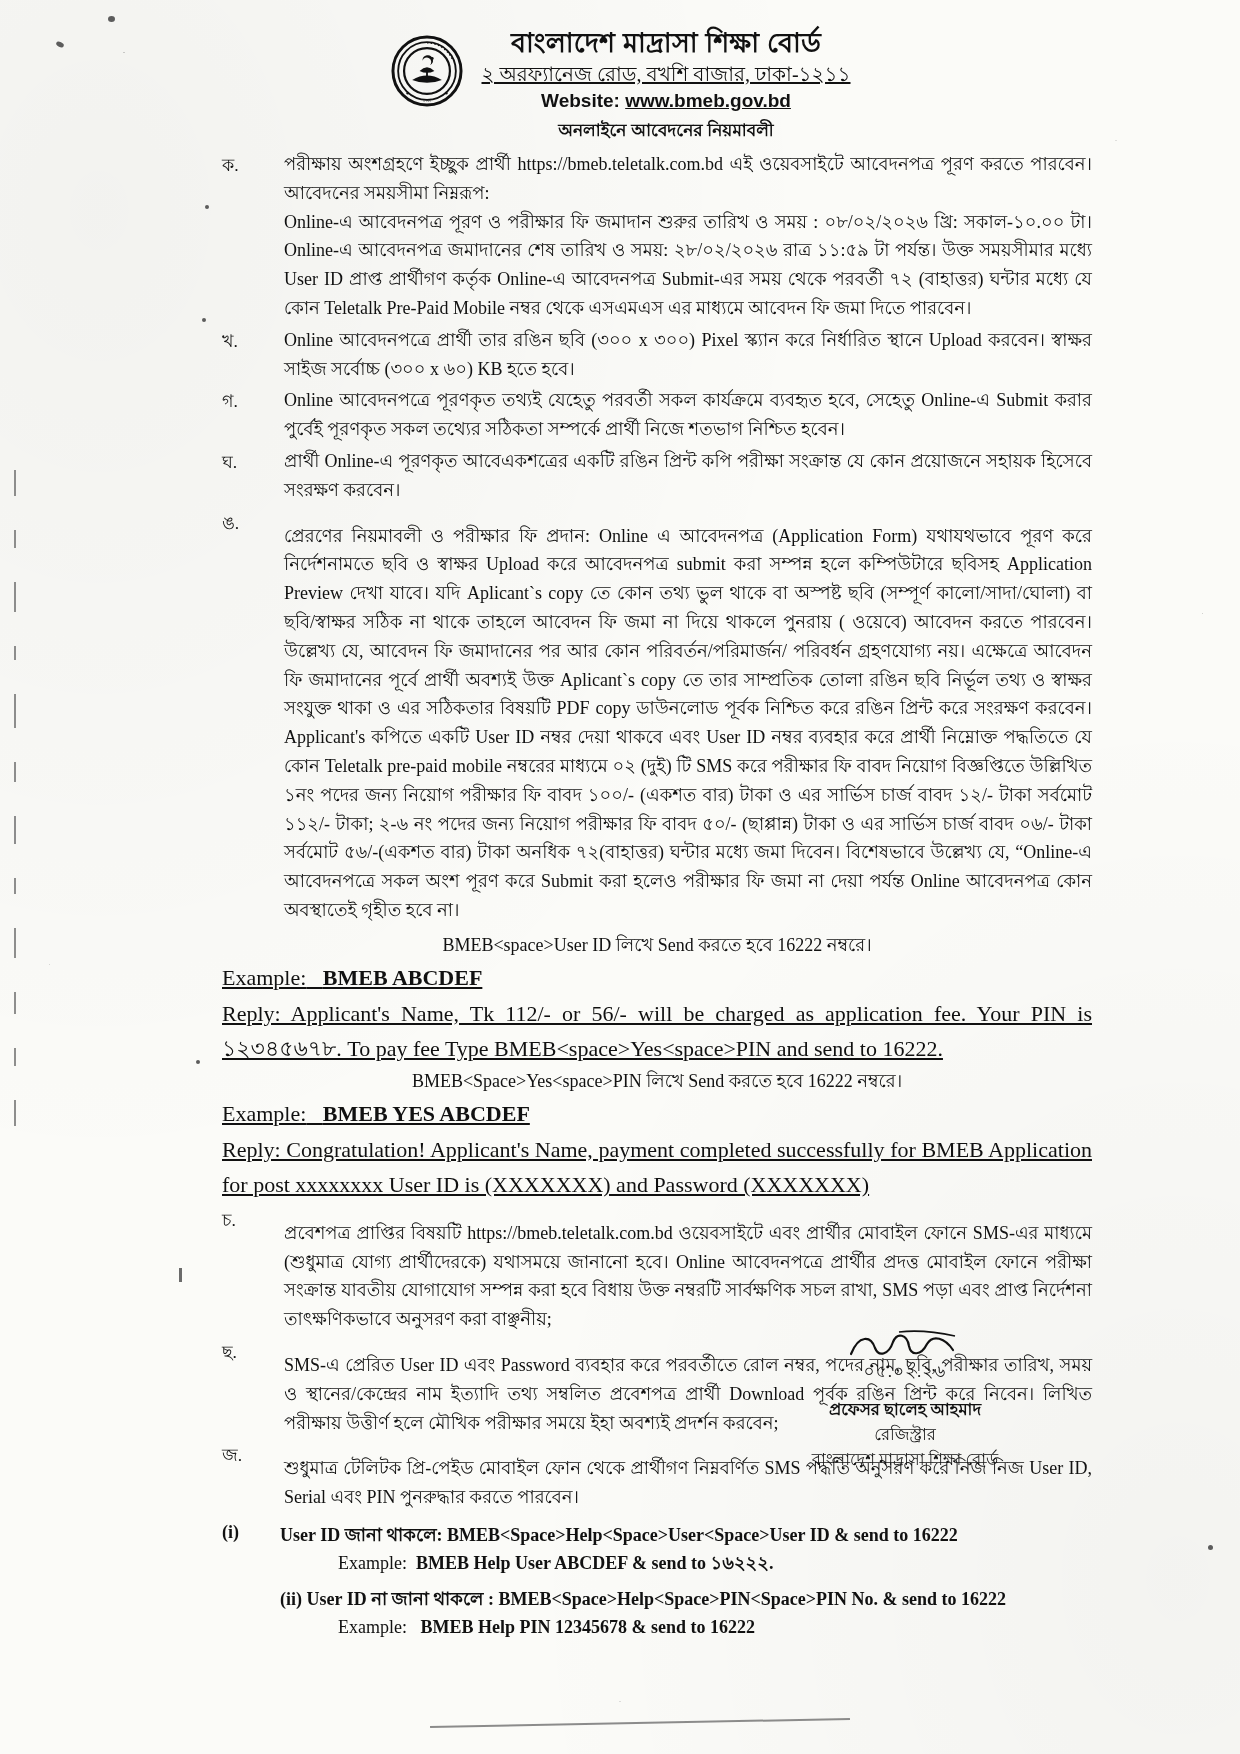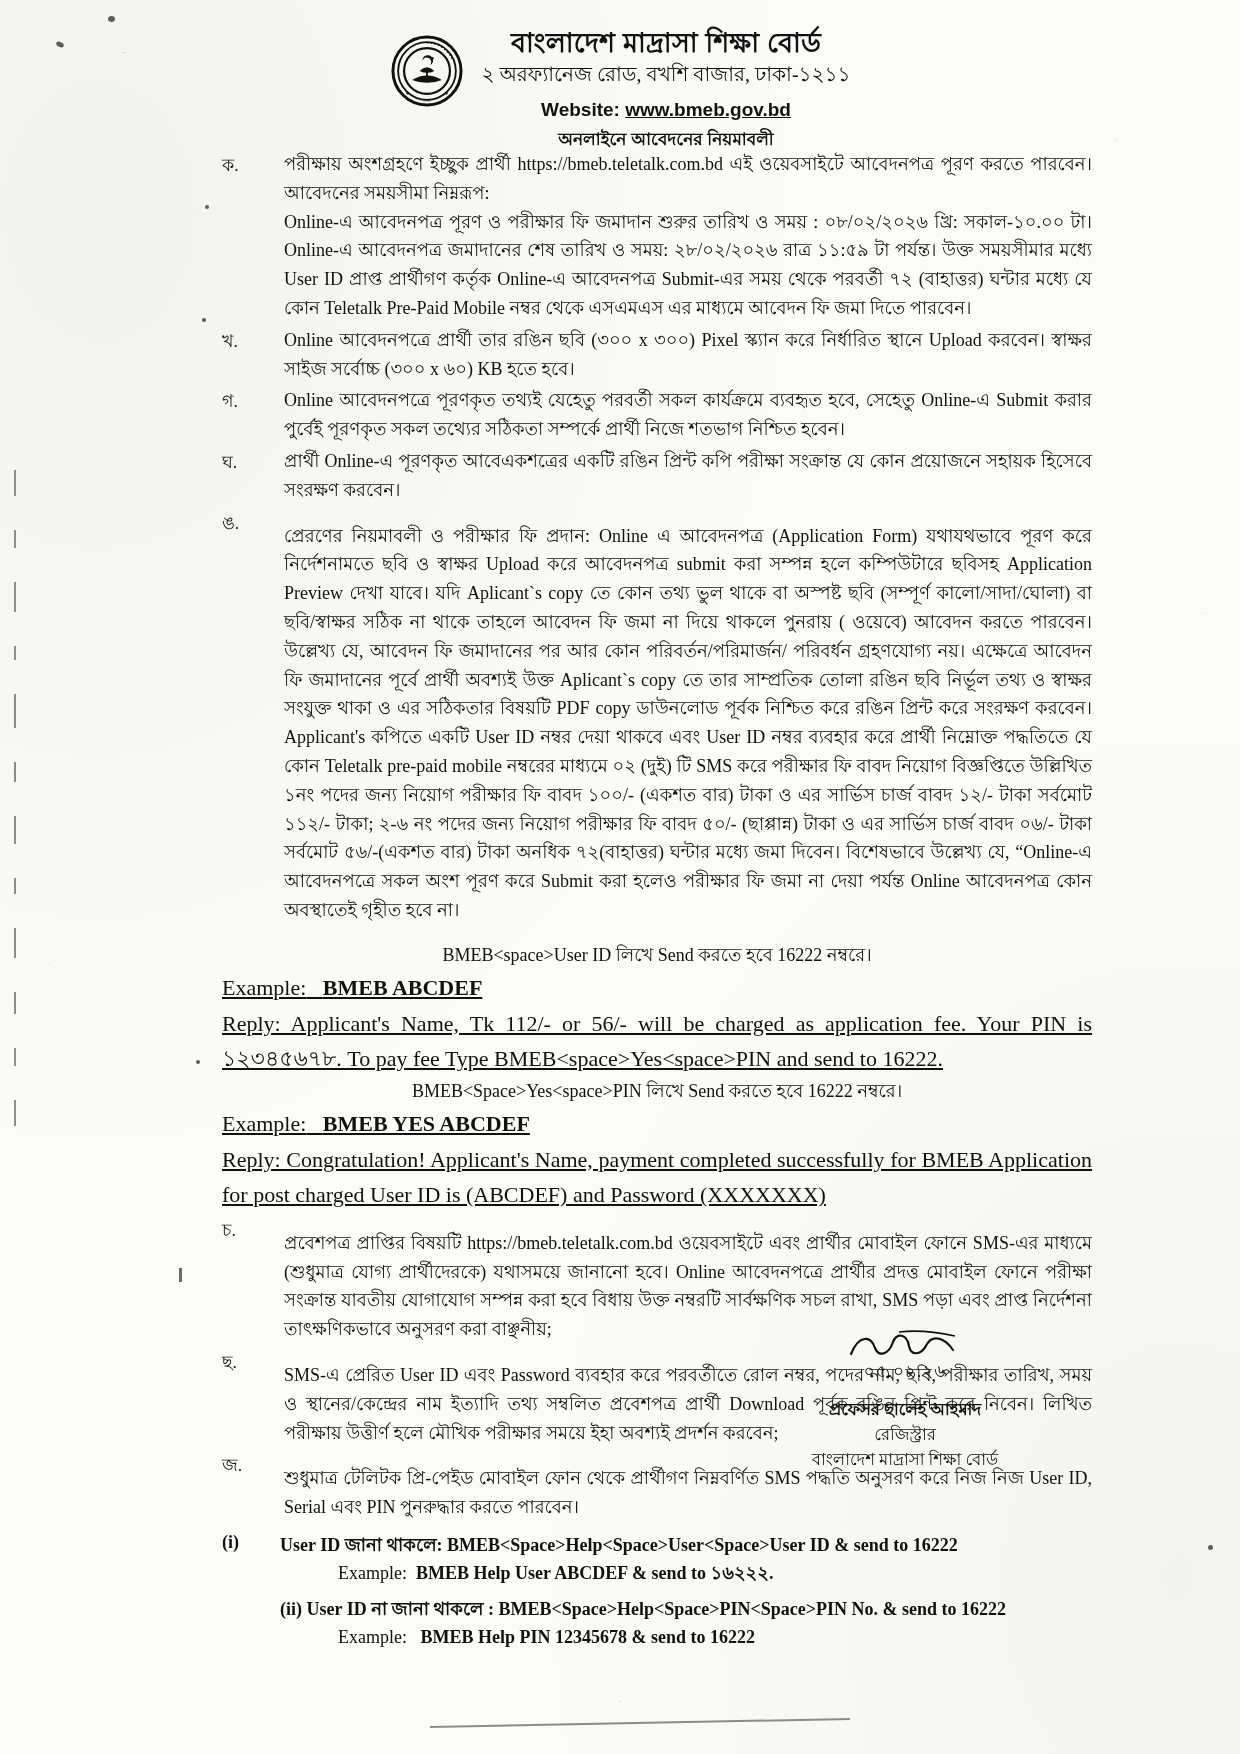--- a/index.html
+++ b/index.html
@@ -37,21 +37,21 @@
     position:absolute;left:0;right:0;top:28px;
     display:flex;align-items:flex-start;justify-content:center;gap:18px;
   }
   .logo{width:74px;height:74px;flex:0 0 auto;margin-top:6px;}
   .head-text{text-align:center;}
   .org-name{
     font-family:"Liberation Sans", sans-serif;
     font-weight:bold;font-size:27px;letter-spacing:.2px;line-height:1.15;
     margin-bottom:3px;
   }
-  .org-addr{font-size:20px;line-height:1.25;margin-bottom:11px;}
+  .org-addr{font-size:20px;line-height:1.25;margin-bottom:2px;text-decoration:underline;}
   .org-web{font-family:"Liberation Sans", sans-serif;font-weight:bold;font-size:19px;line-height:1.3;}
   .org-web .u{text-decoration:underline;}
   .subtitle{
     font-family:"Liberation Sans", sans-serif;
     font-weight:bold;font-size:17px;margin-top:3px;
   }
 
   .body-wrap{
     position:absolute;left:222px;right:148px;top:150px;
   }
@@ -61,21 +61,21 @@
     font-family:"Liberation Serif", serif;
   }
   .itext{
     flex:1;font-size:18px;line-height:1.60;text-align:justify;
     text-justify:inter-word;hyphens:none;
   }
   .itext.jst{text-align-last:left;margin-top:14px;}
   b{font-weight:bold;}
   .u{text-decoration:underline;}
 
-  .sms-block{margin-top:16px;margin-bottom:2px;}
+  .sms-block{margin-top:6px;margin-bottom:2px;}
   .sms-center{text-align:center;font-size:18px;line-height:1.62;}
   .sms-left{font-size:22px;line-height:1.62;text-align:justify;text-decoration:underline;}
 
   .sub-list{margin-top:10px;}
   .sub-item{display:flex;align-items:flex-start;margin-bottom:8px;}
   .sub-marker{width:58px;flex:0 0 58px;font-weight:bold;font-size:18px;}
   .sub-body{flex:1;}
   .sub-line{font-size:18px;font-weight:bold;line-height:1.55;}
   .sub-line.ex{padding-left:58px;font-weight:bold;}
   .sub-line .lbl{font-weight:normal;}
@@ -191,21 +191,21 @@
       <div class="sms-left">
         <span>Example:</span>
         &nbsp;&nbsp;<b>BMEB ABCDEF</b>
       </div>
       <div class="sms-left">Reply: Applicant's Name, Tk 112/- or 56/- will be charged as application fee. Your PIN is ১২৩৪৫৬৭৮. To pay fee Type BMEB&lt;space&gt;Yes&lt;space&gt;PIN and send to 16222.</div>
       <div class="sms-center">BMEB&lt;Space&gt;Yes&lt;space&gt;PIN লিখে Send করতে হবে 16222 নম্বরে।</div>
       <div class="sms-left">
         <span>Example:</span>
         &nbsp;&nbsp;<b>BMEB YES ABCDEF</b>
       </div>
-      <div class="sms-left">Reply: Congratulation! Applicant's Name, payment completed successfully for BMEB Application for post charged User ID is (ABCDEF) and Password (XXXXXXX)</div>
+      <div class="sms-left">Reply: Congratulation! Applicant's Name, payment completed successfully for BMEB Application for post xxxxxxxx User ID is (XXXXXXX) and Password (XXXXXXX)</div>
     </div>
 
     <div class="item">
       <div class="marker">চ.</div>
       <div class="itext jst">প্রবেশপত্র প্রাপ্তির বিষয়টি https://bmeb.teletalk.com.bd ওয়েবসাইটে এবং প্রার্থীর মোবাইল ফোনে SMS-এর মাধ্যমে (শুধুমাত্র যোগ্য প্রার্থীদেরকে) যথাসময়ে জানানো হবে। Online আবেদনপত্রে প্রার্থীর প্রদত্ত মোবাইল ফোনে পরীক্ষা সংক্রান্ত যাবতীয় যোগাযোগ সম্পন্ন করা হবে বিধায় উক্ত নম্বরটি সার্বক্ষণিক সচল রাখা, SMS পড়া এবং প্রাপ্ত নির্দেশনা তাৎক্ষণিকভাবে অনুসরণ করা বাঞ্ছনীয়;</div>
     </div>
 
     <div class="item">
       <div class="marker">ছ.</div>
       <div class="itext jst">SMS-এ প্রেরিত User ID এবং Password ব্যবহার করে পরবর্তীতে রোল নম্বর, পদের নাম, ছবি, পরীক্ষার তারিখ, সময় ও স্থানের/কেন্দ্রের নাম ইত্যাদি তথ্য সম্বলিত প্রবেশপত্র প্রার্থী Download পূর্বক রঙিন প্রিন্ট করে নিবেন। লিখিত পরীক্ষায় উত্তীর্ণ হলে মৌখিক পরীক্ষার সময়ে ইহা অবশ্যই প্রদর্শন করবেন;</div>

